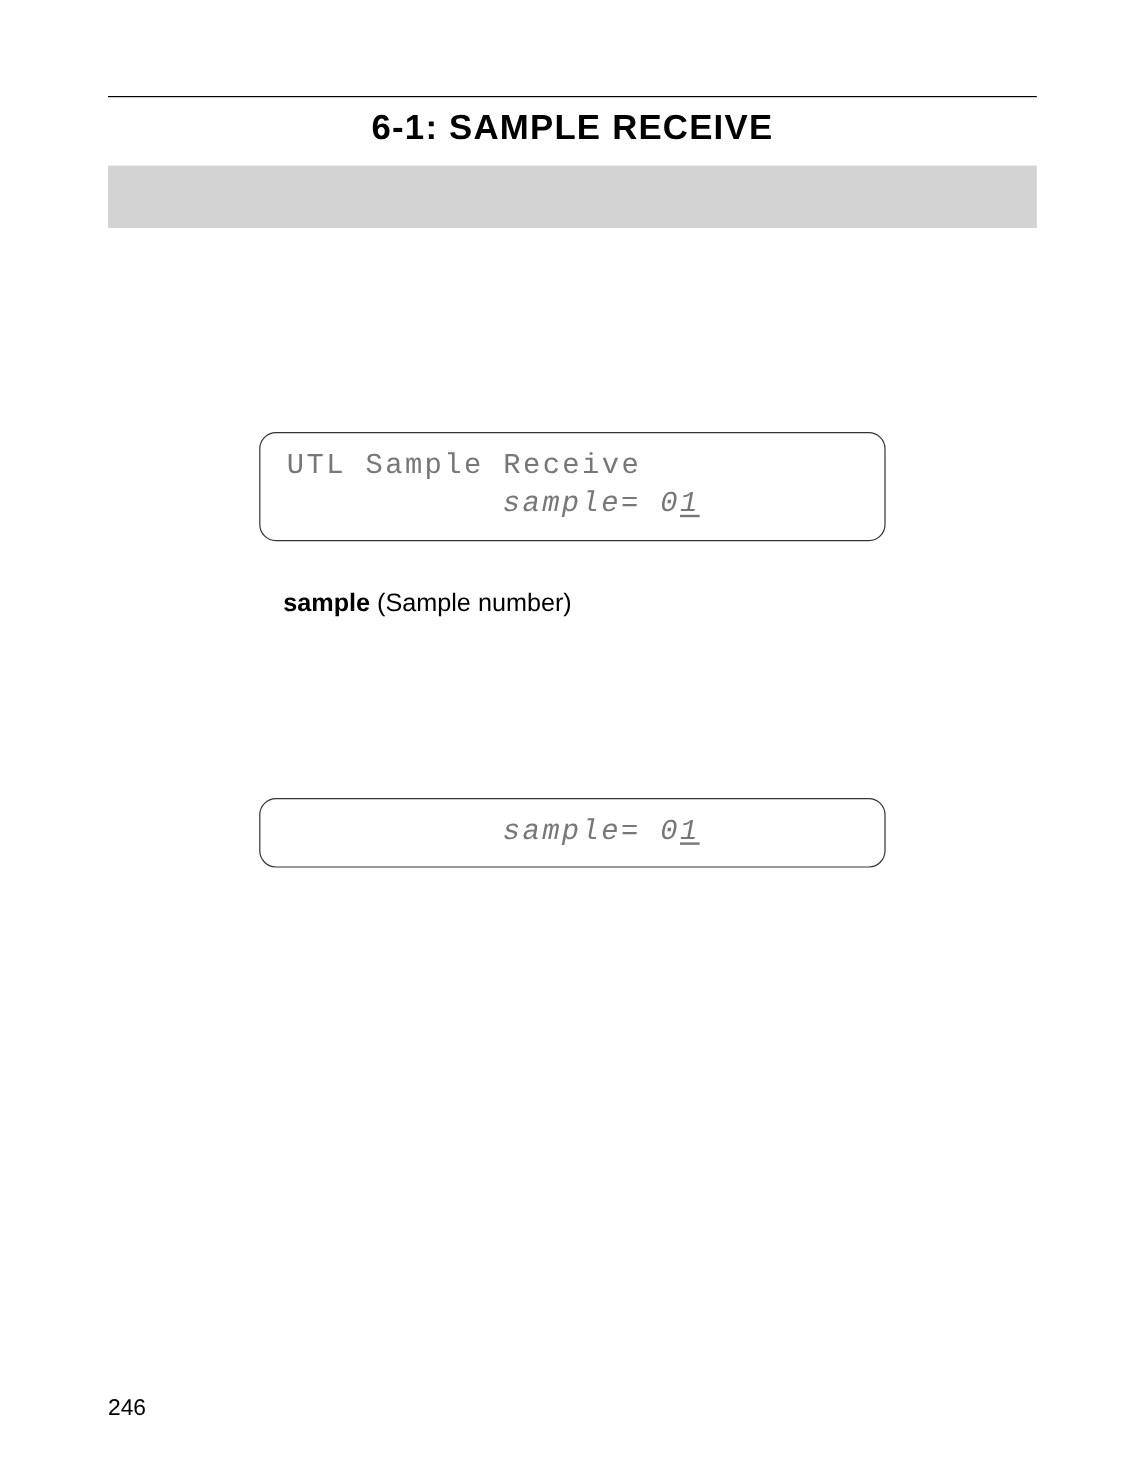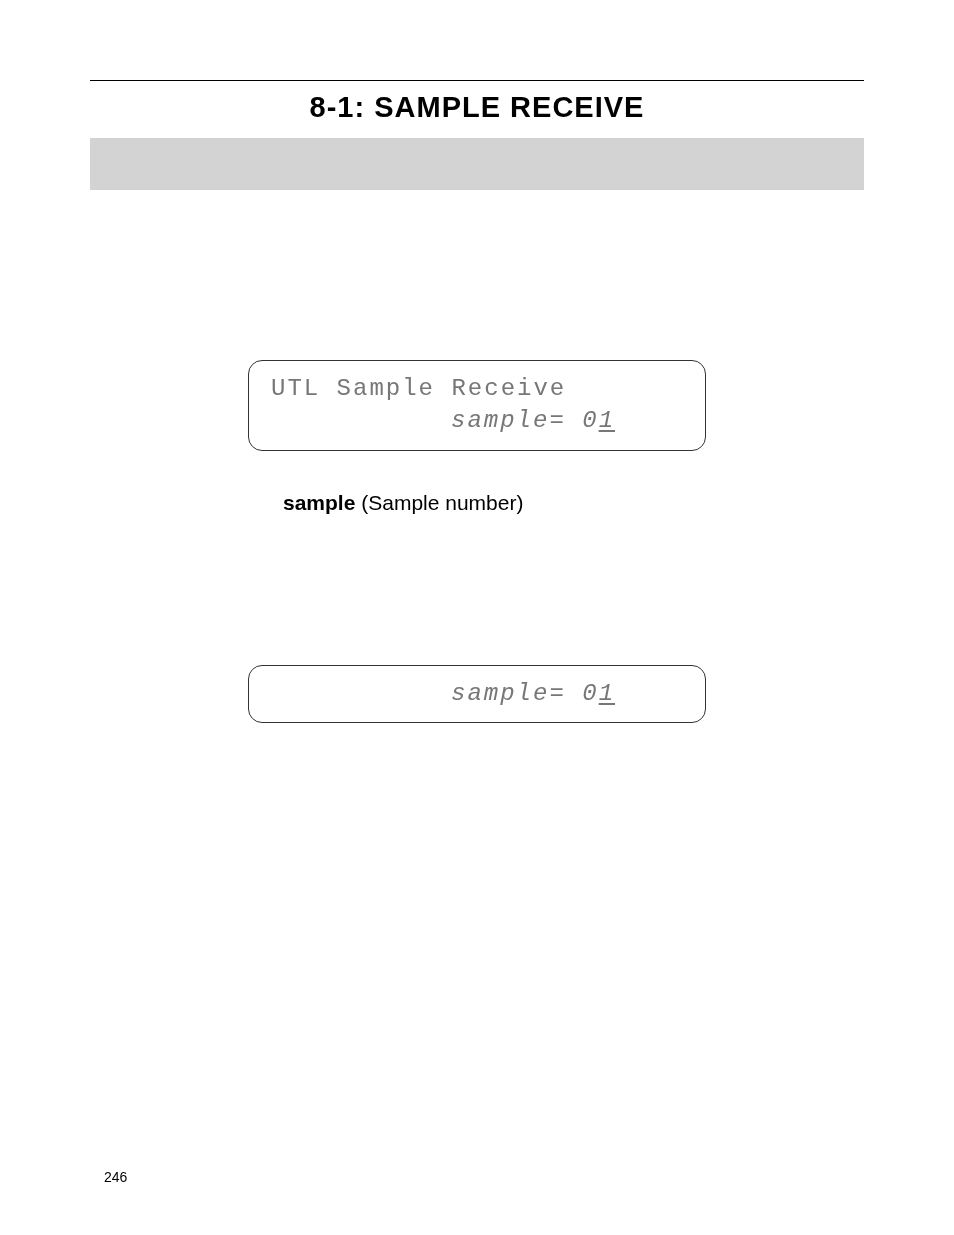--- a/index.html
+++ b/index.html
@@ -27,21 +27,21 @@
     font-weight: 800;
     letter-spacing: 1px;
     margin-bottom: 14px;
   }
   .gray-band {
     background: #d3d3d3;
     height: 52px;
     width: 100%;
   }
   .lcd {
-    width: 458px;
+    width: 522px;
     margin: 0 auto;
     border: 1.5px solid #333;
     border-radius: 14px;
     padding: 12px 22px 12px 22px;
     font-family: "Courier New", Courier, monospace;
     font-size: 24px;
     color: #777;
     letter-spacing: 2px;
     line-height: 1.35;
   }
@@ -57,38 +57,37 @@
   .underline {
     text-decoration: underline;
     text-underline-offset: 3px;
   }
   .param-label {
     margin: 40px 0 0 146px;
     font-size: 21px;
   }
   .param-label b {
     font-weight: 700;
-    margin-left: 47px;
   }
   .lcd2 { margin-top: 150px; }
   .page-number {
     position: absolute;
     bottom: 50px;
-    left: 104px;
-    font-size: 14px;
+    left: 90px;
+    font-size: 19px;
   }
 </style>
 </head>
 <body>
 
 <div class="page">
 
   <hr class="hr-top">
 
-  <h1 class="title">8-1: SAMPLE RECEIVE</h1>
+  <h1 class="title">6-1: SAMPLE RECEIVE</h1>
 
   <div class="gray-band"></div>
 
   <div class="lcd lcd1">
     <div>UTL Sample Receive</div>
     <div class="lcd-line2">
       <span class="indent" style="width:180px;"></span><span>sample= 0</span><span class="underline">1</span>
     </div>
   </div>
 

